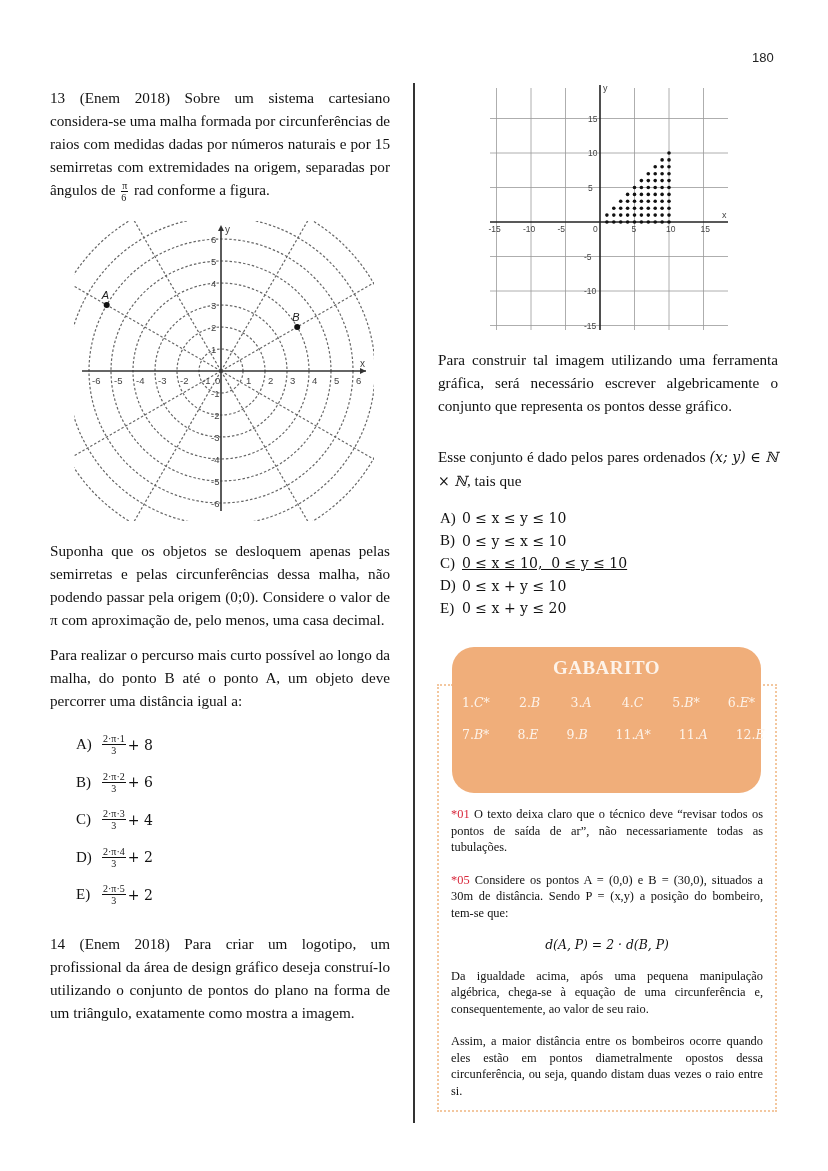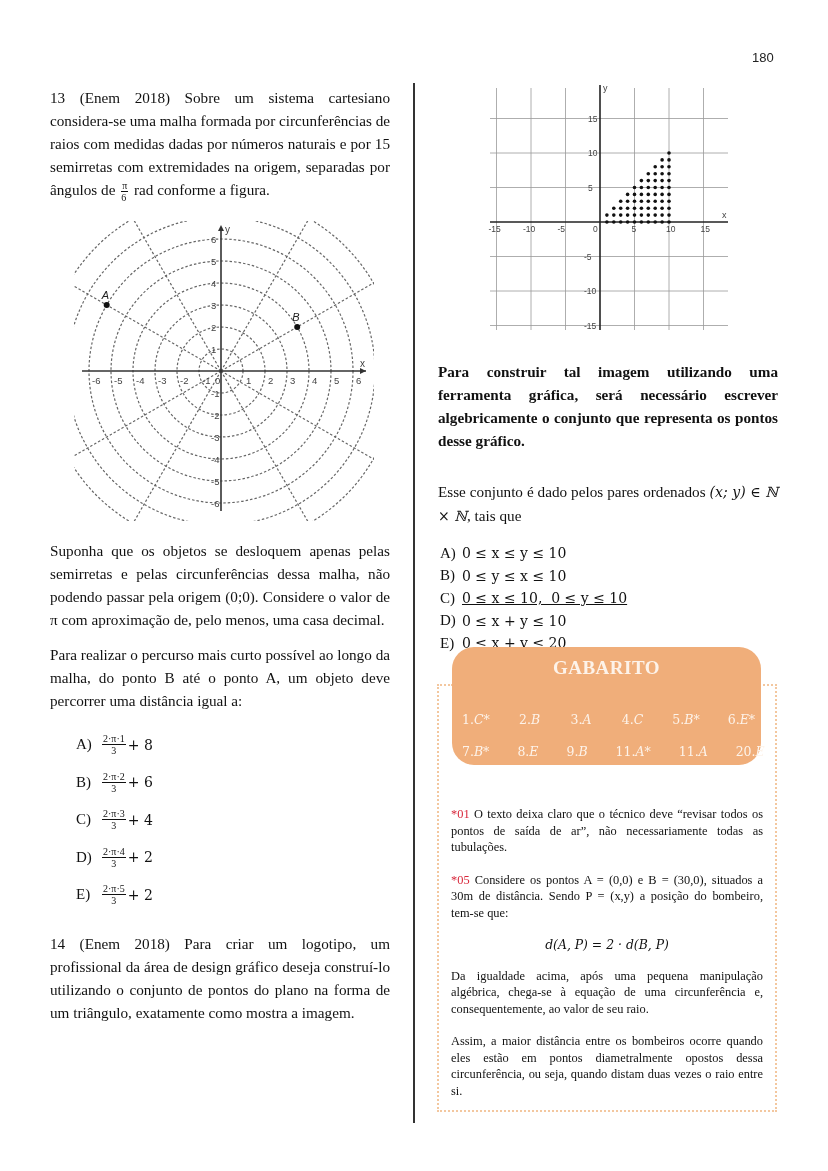--- a/index.html
+++ b/index.html
@@ -14,24 +14,24 @@
   .frac { display: inline-block; vertical-align: middle; text-align: center; font-size: 10px; line-height: 11px; margin: 0 2px; }
   .frac .num { display: block; border-bottom: 1px solid #111; padding: 0 1px; }
   .frac .den { display: block; }
   .options { margin: 14px 0 0 26px; }
   .opt-row { display: flex; align-items: center; height: 37.5px; font-size: 15px; }
   .opt-letter { width: 24px; }
   .math { font-family: "DejaVu Serif", serif; font-size: 14px; }
   .opts-right { margin: 14px 0 0 2px; }
   .opts-right .opt-row { height: 22.5px; }
   .opts-right .opt-letter { width: 22px; }
-  .gabarito { position: absolute; left: 452px; top: 647px; width: 309px; height: 118px; background: #f0ae7a; border-radius: 22px; color: #fdf3ea; }
+  .gabarito { position: absolute; left: 452px; top: 647px; width: 309px; height: 146px; background: #f0ae7a; border-radius: 22px; color: #fdf3ea; }
   .gab-title { text-align: center; font-weight: bold; font-size: 19px; margin-top: 10px; letter-spacing: 0.5px; }
   .gab-grid { position: absolute; left: 10px; right: 6px; top: 48px; }
-  .gab-row { display: flex; height: 32px; align-items: flex-end; font-family: "DejaVu Serif", serif; font-size: 12.5px; gap: 28px; }
+  .gab-row { display: flex; height: 32px; align-items: flex-start; font-family: "DejaVu Serif", serif; font-size: 12.5px; gap: 28px; }
   .gab-item { width: 49px; text-align: center; }
   .gab-item i { font-style: italic; }
   .dotted-box { position: absolute; left: 437px; top: 684px; width: 336px; height: 426px; border: 2px dotted #f3c79f; border-top: none; }
   .dotted-box .top-l { position: absolute; left: -2px; top: 0; width: 16px; border-top: 2px dotted #f3c79f; }
   .dotted-box .top-r { position: absolute; right: -2px; top: 0; width: 14px; border-top: 2px dotted #f3c79f; }
   .notes { position: absolute; left: 451px; top: 806px; width: 312px; }
   .notes p { font-size: 12.4px; line-height: 16.5px; margin: 0 0 16px 0; text-align: justify; text-align-last: left; }
   .mark { color: #d8263a; }
   .eq { text-align: left; text-align-last: center !important; font-family: "DejaVu Serif", serif; font-style: italic; font-size: 12.5px; margin: 2px 0 14px 0 !important; }
   svg text { font-family: "Liberation Sans", sans-serif; }
@@ -269,21 +269,21 @@
         <circle cx="181" cy="112.4" r="1.8" fill="#111"></circle>
         <circle cx="181" cy="105.5" r="1.8" fill="#111"></circle>
         <circle cx="181" cy="98.6" r="1.8" fill="#111"></circle>
         <circle cx="181" cy="91.69999999999999" r="1.8" fill="#111"></circle>
         <circle cx="181" cy="84.8" r="1.8" fill="#111"></circle>
         <circle cx="181" cy="77.9" r="1.8" fill="#111"></circle>
         <circle cx="181" cy="71" r="1.8" fill="#111"></circle>
       </g>
   </svg>
 
-  <p class="just" style="margin-top:28px;font-weight:bold;">Para construir tal imagem utilizando uma ferramenta gráfica, será necessário escrever algebricamente o conjunto que representa os pontos desse gráfico.</p>
+  <p class="just" style="margin-top:16px;">Para construir tal imagem utilizando uma ferramenta gráfica, será necessário escrever algebricamente o conjunto que representa os pontos desse gráfico.</p>
   <p class="just" style="margin-top:28px;">
     <span>Esse conjunto é dado pelos pares ordenados </span><span class="math" style="font-style:italic;">(x; y) ∈ ℕ × ℕ</span><span>, tais que</span>
   </p>
 
   <div class="opts-right">
     <div class="opt-row" style="margin-left:0;">
       <span class="opt-letter">A)</span>
       <span class="math">0 ≤ x ≤ y ≤ 10</span>
     </div>
     <div class="opt-row">
@@ -320,21 +320,21 @@
         <span class="gab-item"><span>4.</span><i>C</i></span>
         <span class="gab-item"><span>5.</span><i>B*</i></span>
         <span class="gab-item"><span>6.</span><i>E*</i></span>
       </div>
       <div class="gab-row">
         <span class="gab-item"><span>7.</span><i>B*</i></span>
         <span class="gab-item"><span>8.</span><i>E</i></span>
         <span class="gab-item"><span>9.</span><i>B</i></span>
         <span class="gab-item"><span>11.</span><i>A*</i></span>
         <span class="gab-item"><span>11.</span><i>A</i></span>
-        <span class="gab-item"><span>20.</span><i>E</i></span>
+        <span class="gab-item"><span>12.</span><i>E</i></span>
       </div>
     </div>
 </div>
 
 <div class="notes">
   <p><span class="mark">*01</span><span> O texto deixa claro que o técnico deve “revisar todos os pontos de saída de ar”, não necessariamente todas as tubulações.</span></p>
   <p><span class="mark">*05</span><span> Considere os pontos A = (0,0) e B = (30,0), situados a 30m de distância. Sendo P = (x,y) a posição do bombeiro, tem-se que:</span></p>
   <p class="eq">d(A, P)  =  2 · d(B, P)</p>
   <p>Da igualdade acima, após uma pequena manipulação algébrica, chega-se à equação de uma circunferência e, consequentemente, ao valor de seu raio.</p>
   <p>Assim, a maior distância entre os bombeiros ocorre quando eles estão em pontos diametralmente opostos dessa circunferência, ou seja, quando distam duas vezes o raio entre si.</p>

